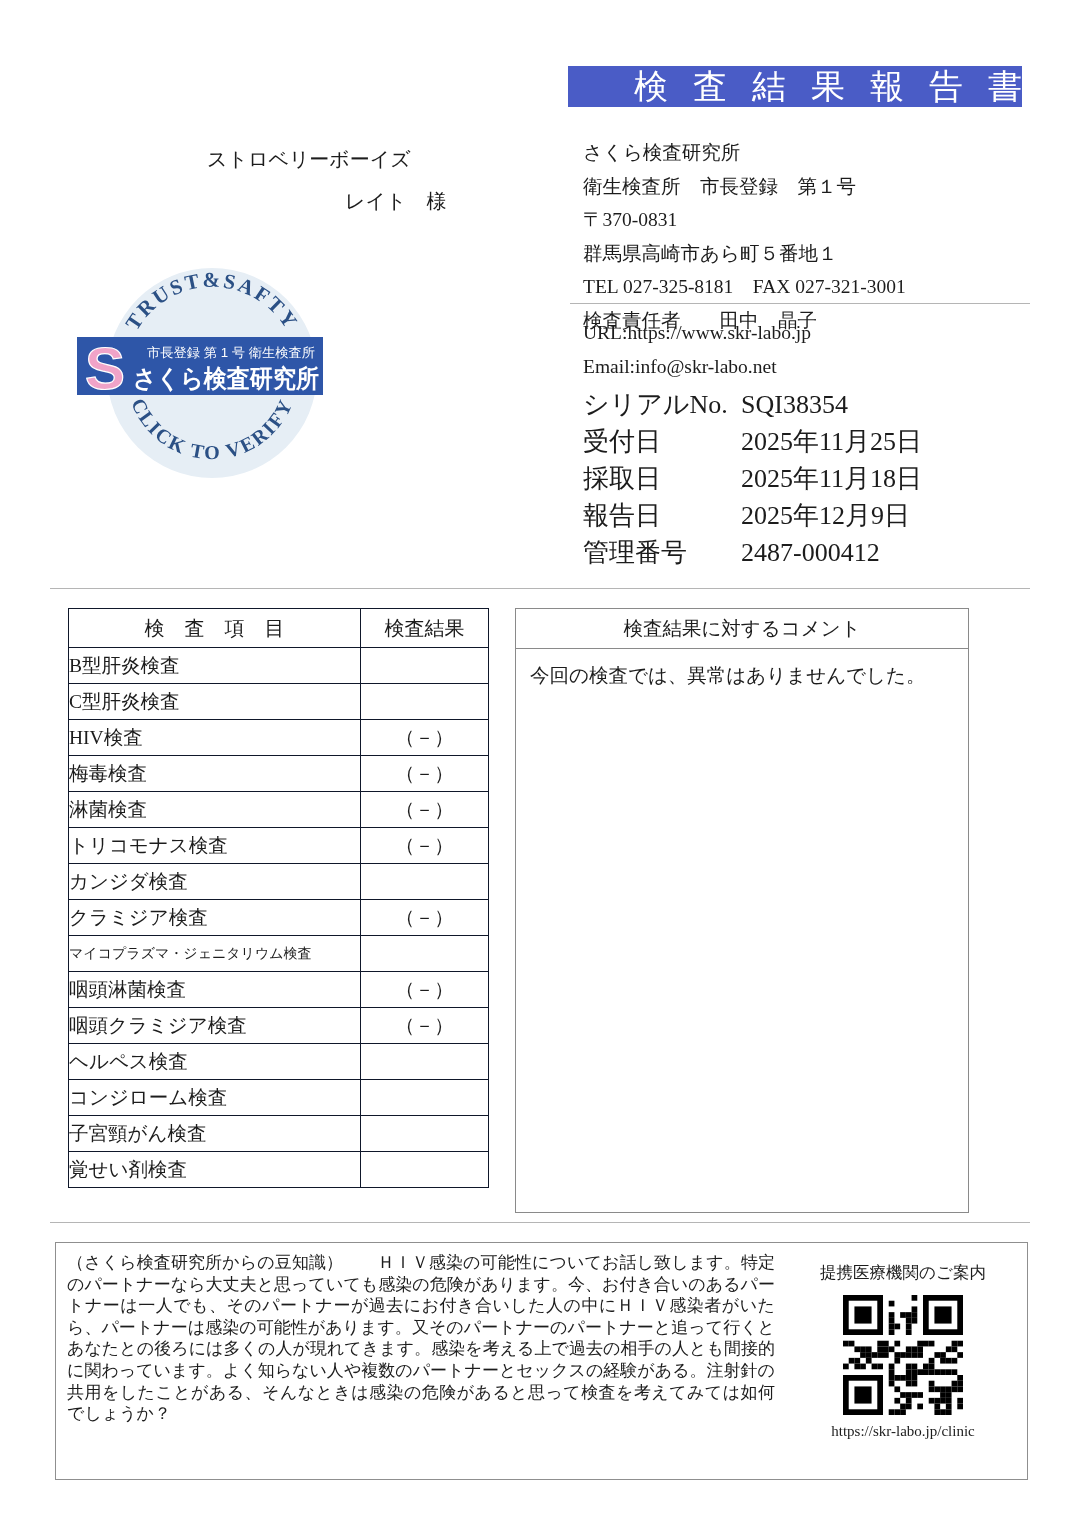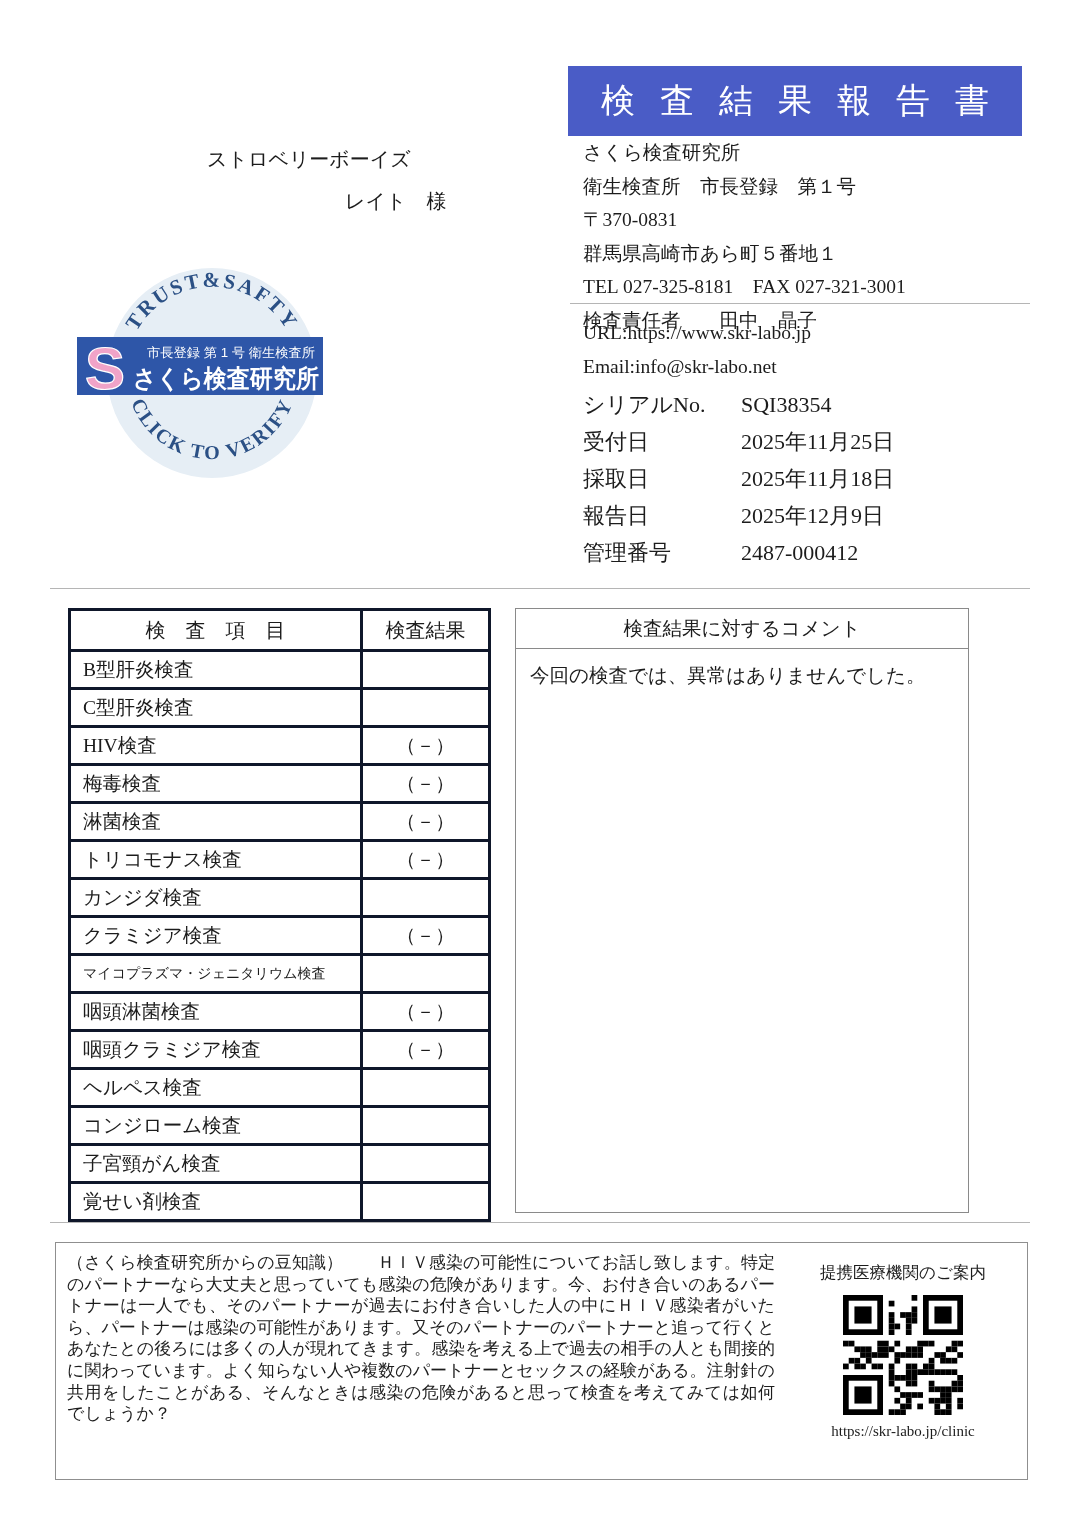--- a/index.html
+++ b/index.html
@@ -6,58 +6,58 @@
   .page{
     position:relative;
     width:1081px;height:1514px;
     background:#ffffff;
     font-family:"Liberation Serif","DejaVu Serif",serif;
     color:#1c1c1c;
     overflow:hidden;
   }
   
   .title-banner{
-    position:absolute;left:568px;top:66px;width:454px;height:70px;
+    position:absolute;left:568px;top:66px;width:454px;height:41px;
     background:#4a5cc6;
-    display:flex;align-items:center;justify-content:center;
+    display:flex;align-items:center;justify-content:flex-end;
   }
   .title-banner .title-text{
     color:#ffffff;font-size:34px;letter-spacing:25px;margin-right:-25px;
     white-space:nowrap;
   }
   
   .lab-info{position:absolute;left:583px;top:136px;font-size:19.5px;line-height:33.5px;}
   .contact{position:absolute;left:583px;top:316px;font-size:19.5px;line-height:34px;}
   .divider{position:absolute;height:0;border-top:1px solid #b5b5b5;}
   .divider-1{left:570px;top:303px;width:460px;}
   .divider-2{left:50px;top:588px;width:980px;}
   .divider-3{left:50px;top:1222px;width:980px;}
   
-  .meta{position:absolute;left:583px;top:386px;font-size:22px;}
+  .meta{position:absolute;left:583px;top:386px;font-size:26px;}
   .meta-row{height:37px;display:flex;align-items:center;}
   .meta-label{display:inline-block;width:158px;}
   .meta-value{display:inline-block;}
   
   .recipient-group{position:absolute;left:207px;top:146px;font-size:20px;}
   .recipient-name{position:absolute;left:345px;top:188px;font-size:20px;text-align:right;}
   
   .stamp{position:absolute;left:75px;top:258px;width:250px;height:225px;}
   
   .results-table{
     position:absolute;left:68px;top:608px;width:420px;
     border-collapse:collapse;table-layout:fixed;
   }
   .results-table th,.results-table td{
-    border:3px solid #0f172a;padding:0;
+    border:1px solid #0f172a;padding:0;
   }
   .results-table th{height:38px;font-size:20px;font-weight:normal;text-align:center;}
   .results-table col.c-item{width:292px;}
   .results-table col.c-result{width:128px;}
   .results-table td{height:35px;font-size:19.5px;}
-  .results-table td.item{padding-left:12px;margin-left:28px;}
+  .results-table td.item{padding-left:0;margin-left:28px;}
   .results-table td.result{text-align:center;}
   .results-table tr.small-row td.item{font-size:14px;}
   
   .comment-box{
     position:absolute;left:515px;top:608px;width:454px;height:605px;
     border:1px solid #8a8a8a;box-sizing:border-box;
   }
   .comment-header{
     height:40px;border-bottom:1px solid #8a8a8a;box-sizing:border-box;
     display:flex;align-items:center;justify-content:center;

